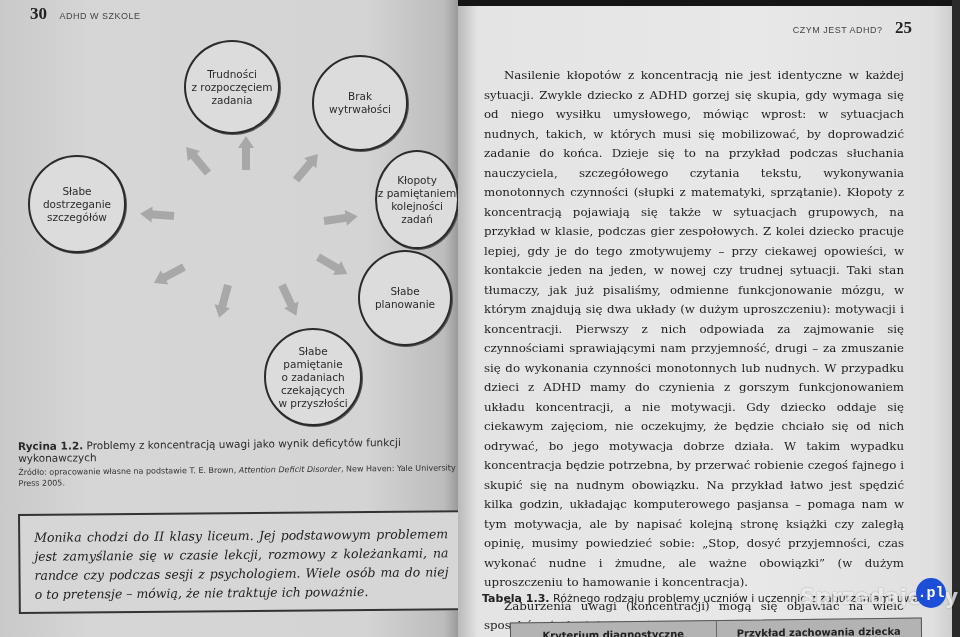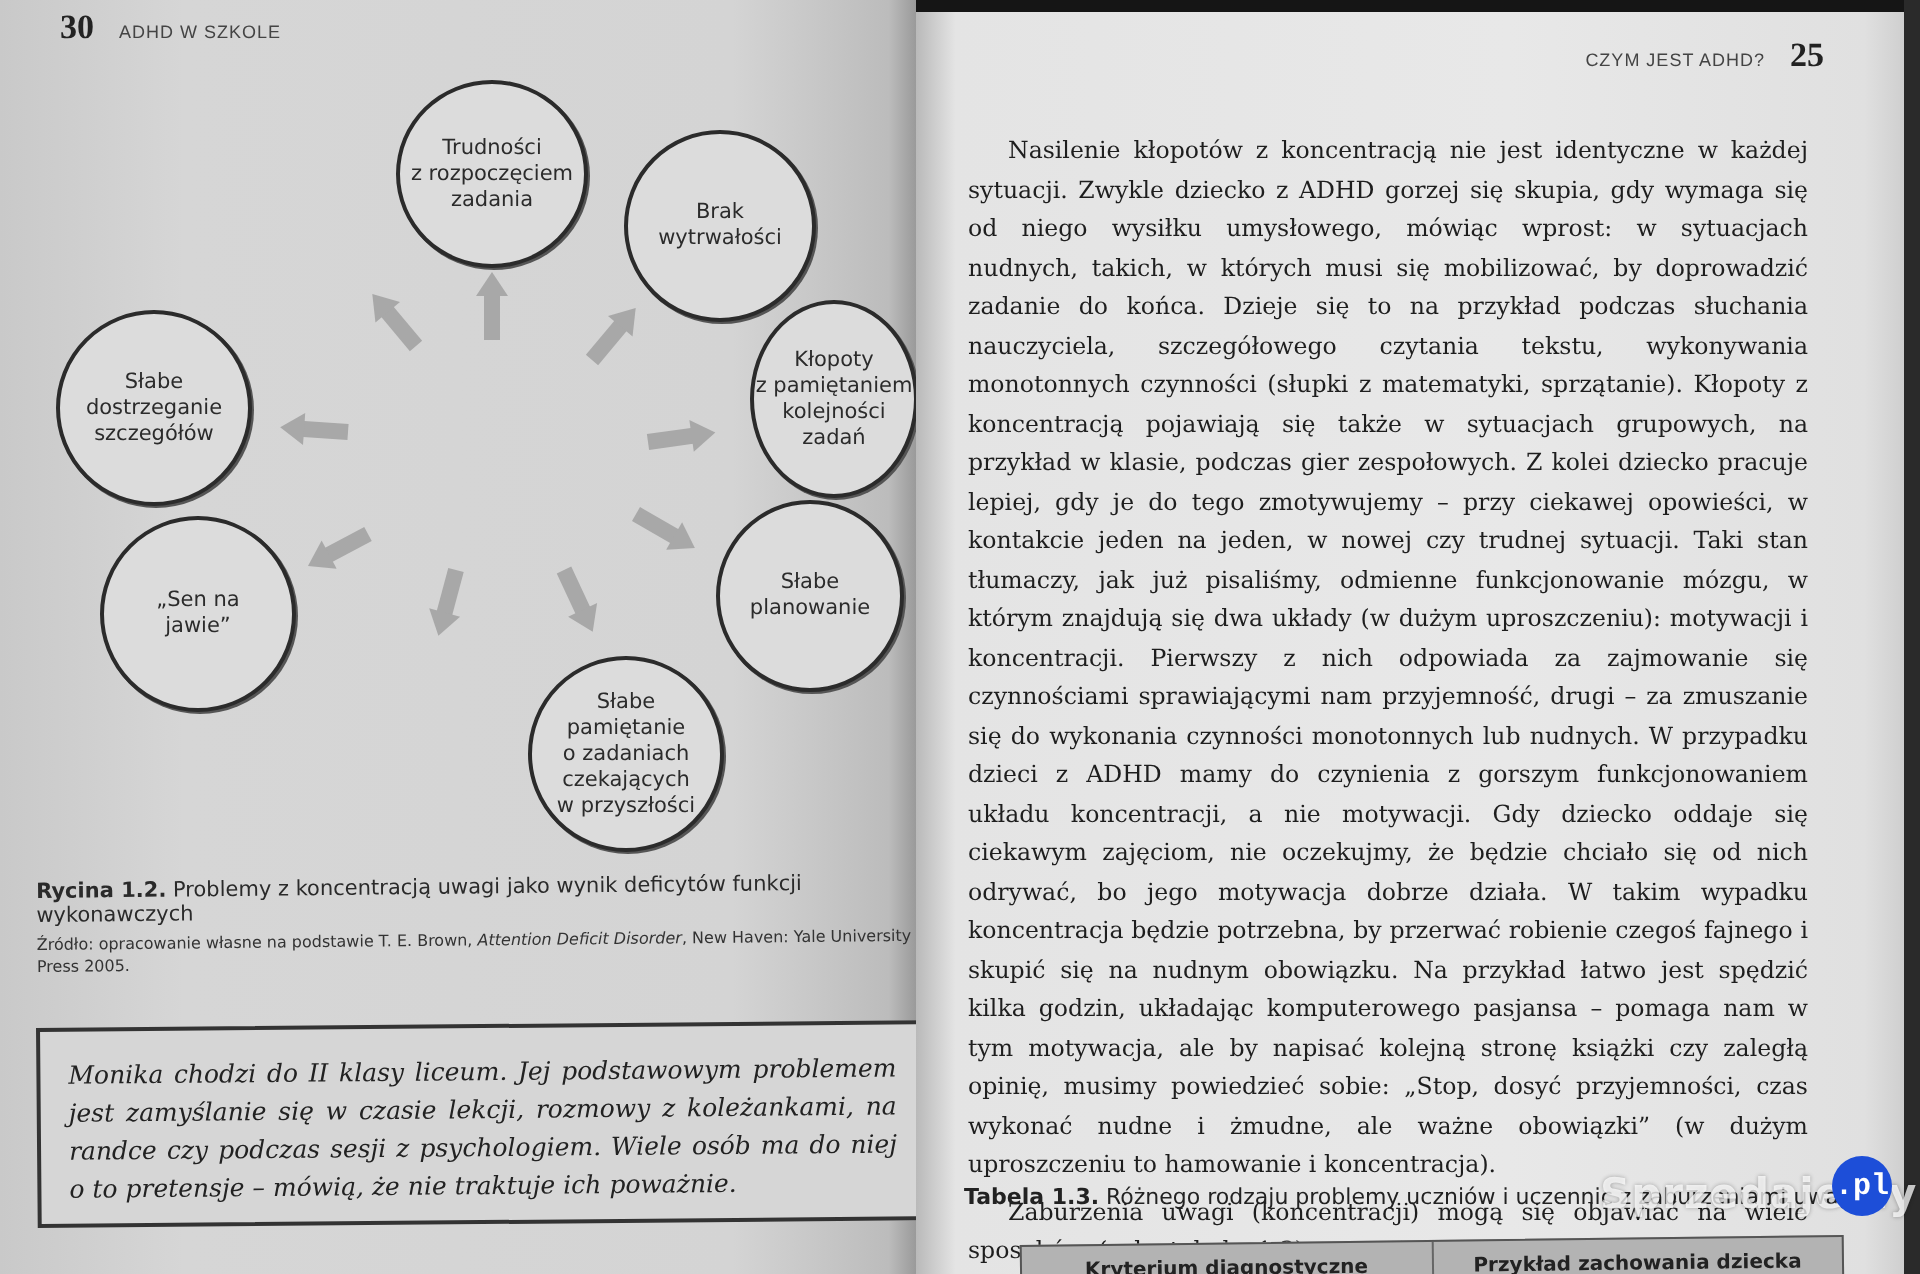--- a/index.html
+++ b/index.html
@@ -79,49 +79,45 @@
       </div>
     <div class="arrow" style="left:174px;top:171px;transform:rotate(184deg);">
         <div class="shaft"></div>
         <div class="head"></div>
       </div>
     <div class="arrow" style="left:208px;top:128px;transform:rotate(-130deg);">
         <div class="shaft"></div>
         <div class="head"></div>
       </div>
 
-    <div class="circle" style="left:198px;top:0px;width:92px;height:90px;">
+    <div class="circle" style="left:184px;top:0px;width:92px;height:90px;">
         <span>Trudności
 z rozpoczęciem
 zadania</span>
       </div>
-    <div class="circle" style="left:312px;top:25px;width:92px;height:92px;text-align:center;">
+    <div class="circle" style="left:312px;top:15px;width:92px;height:92px;text-align:center;">
         <span>Brak
 wytrwałości</span>
       </div>
     <div class="circle" style="left:375px;top:110px;width:80px;height:95px;">
         <span>Kłopoty
 z pamiętaniem
 kolejności
 zadań</span>
       </div>
     <div class="circle" style="left:358px;top:210px;width:90px;height:92px;">
         <span>Słabe
 planowanie</span>
       </div>
     <div class="circle" style="left:264px;top:288px;width:94px;height:94px;">
         <span>Słabe
 pamiętanie
 o zadaniach
 czekających
 w przyszłości</span>
-      </div>
-    <div class="circle" style="left:50px;top:218px;width:94px;height:94px;">
-        <span>„Sen na
-jawie”</span>
       </div>
     <div class="circle" style="left:28px;top:115px;width:94px;height:94px;">
         <span>Słabe
 dostrzeganie
 szczegółów</span>
       </div>
   </div>
 
   <div class="caption">
     <div class="fig-title"><b>Rycina 1.2.</b><span> Problemy z koncentracją uwagi jako wynik deficytów funkcji wykonawczych</span></div>

